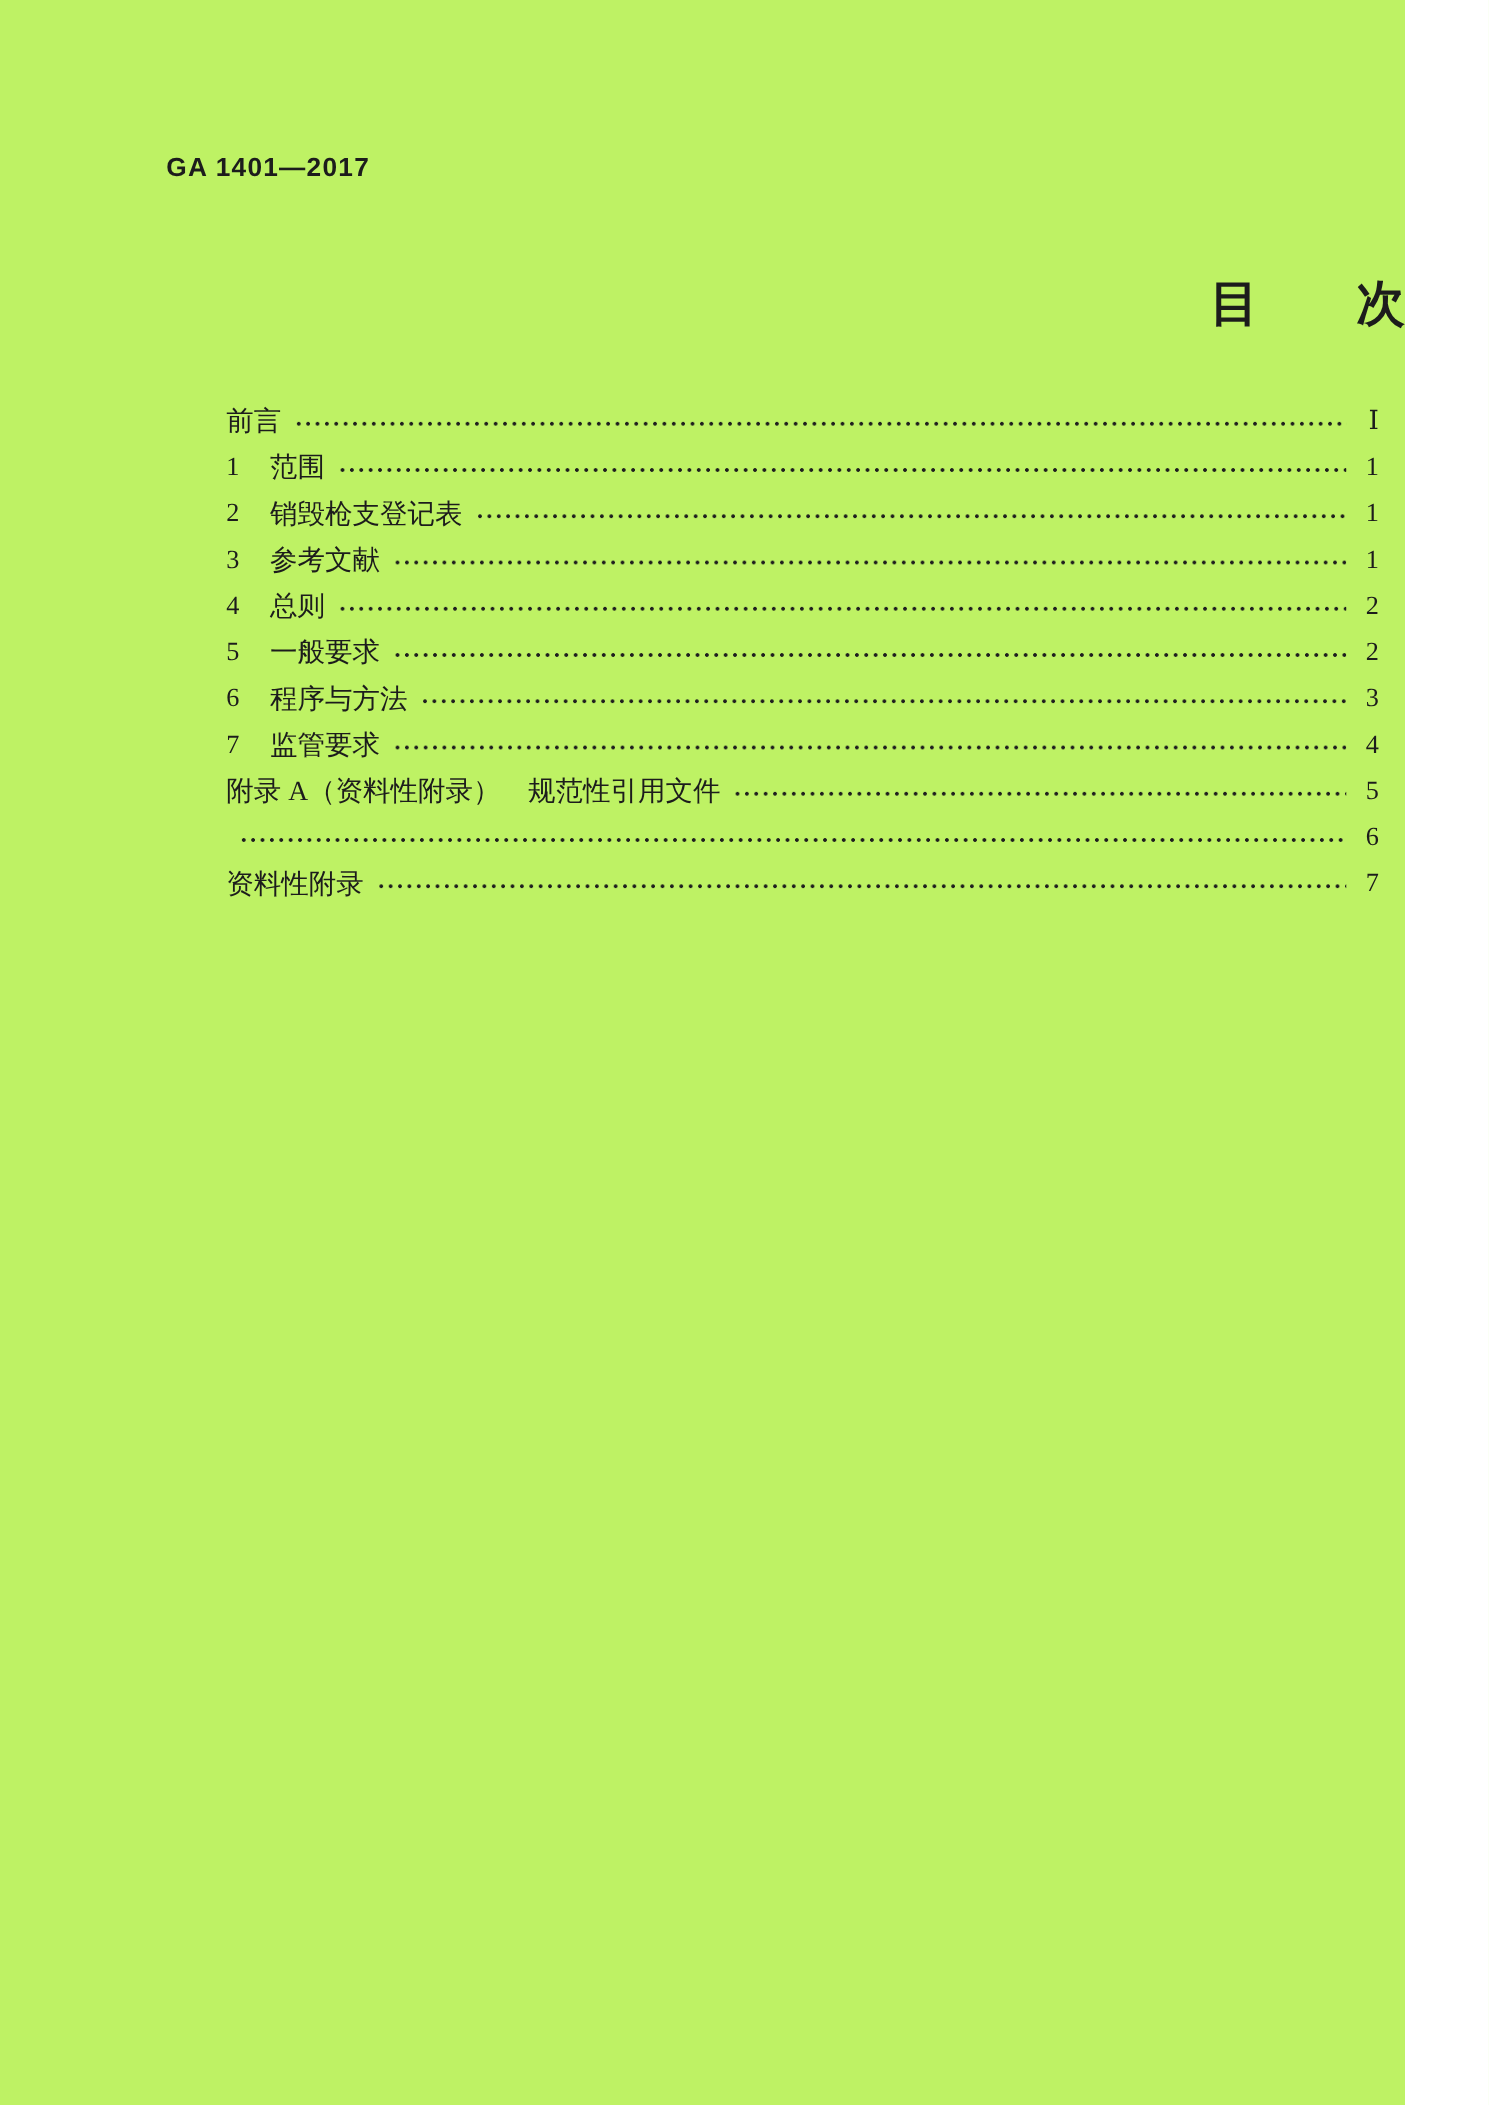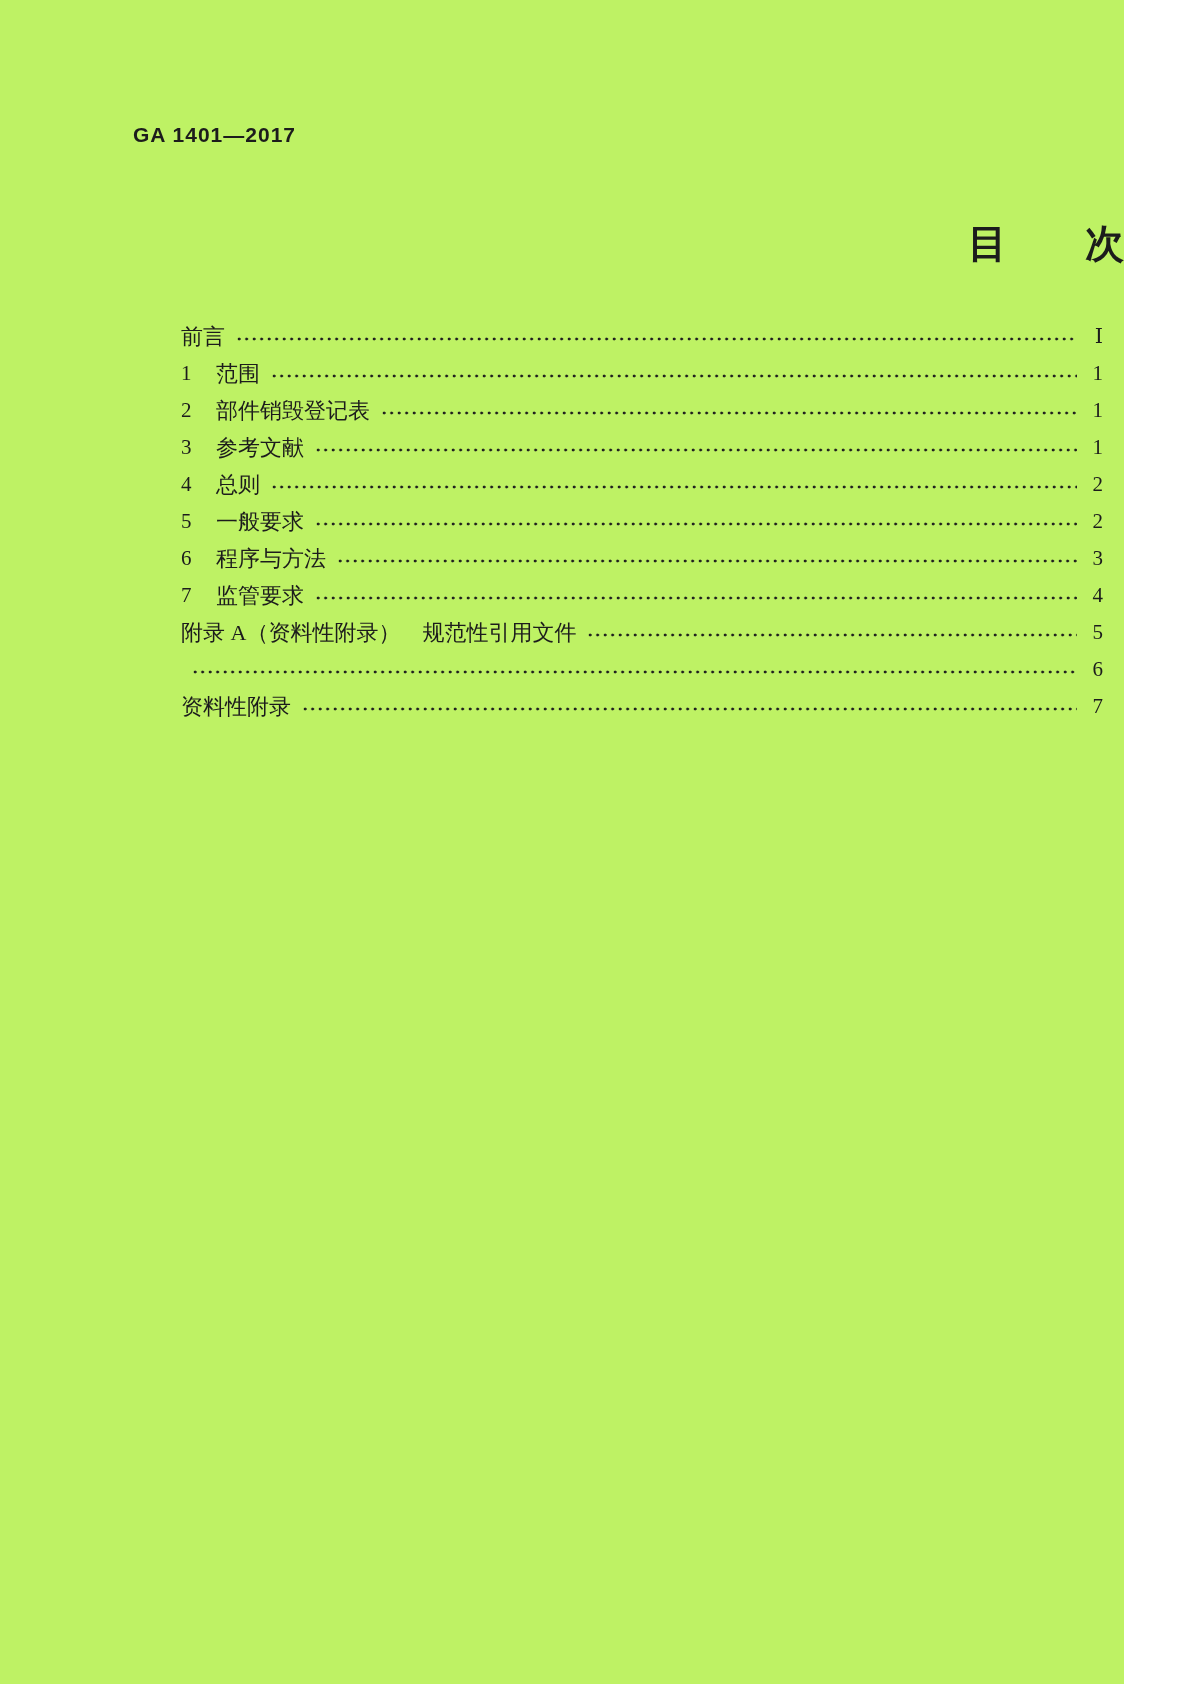--- a/index.html
+++ b/index.html
@@ -103,21 +103,21 @@
 
     <div class="toc-row">
       <span class="toc-num">1</span>
       <span class="toc-label">范围</span>
       <span class="toc-leader"></span>
       <span class="toc-page">1</span>
     </div>
 
     <div class="toc-row">
       <span class="toc-num">2</span>
-      <span class="toc-label">部件销毁登记表</span>
+      <span class="toc-label">销毁枪支登记表</span>
       <span class="toc-leader"></span>
       <span class="toc-page">1</span>
     </div>
 
     <div class="toc-row">
       <span class="toc-num">3</span>
       <span class="toc-label">参考文献</span>
       <span class="toc-leader"></span>
       <span class="toc-page">1</span>
     </div>

